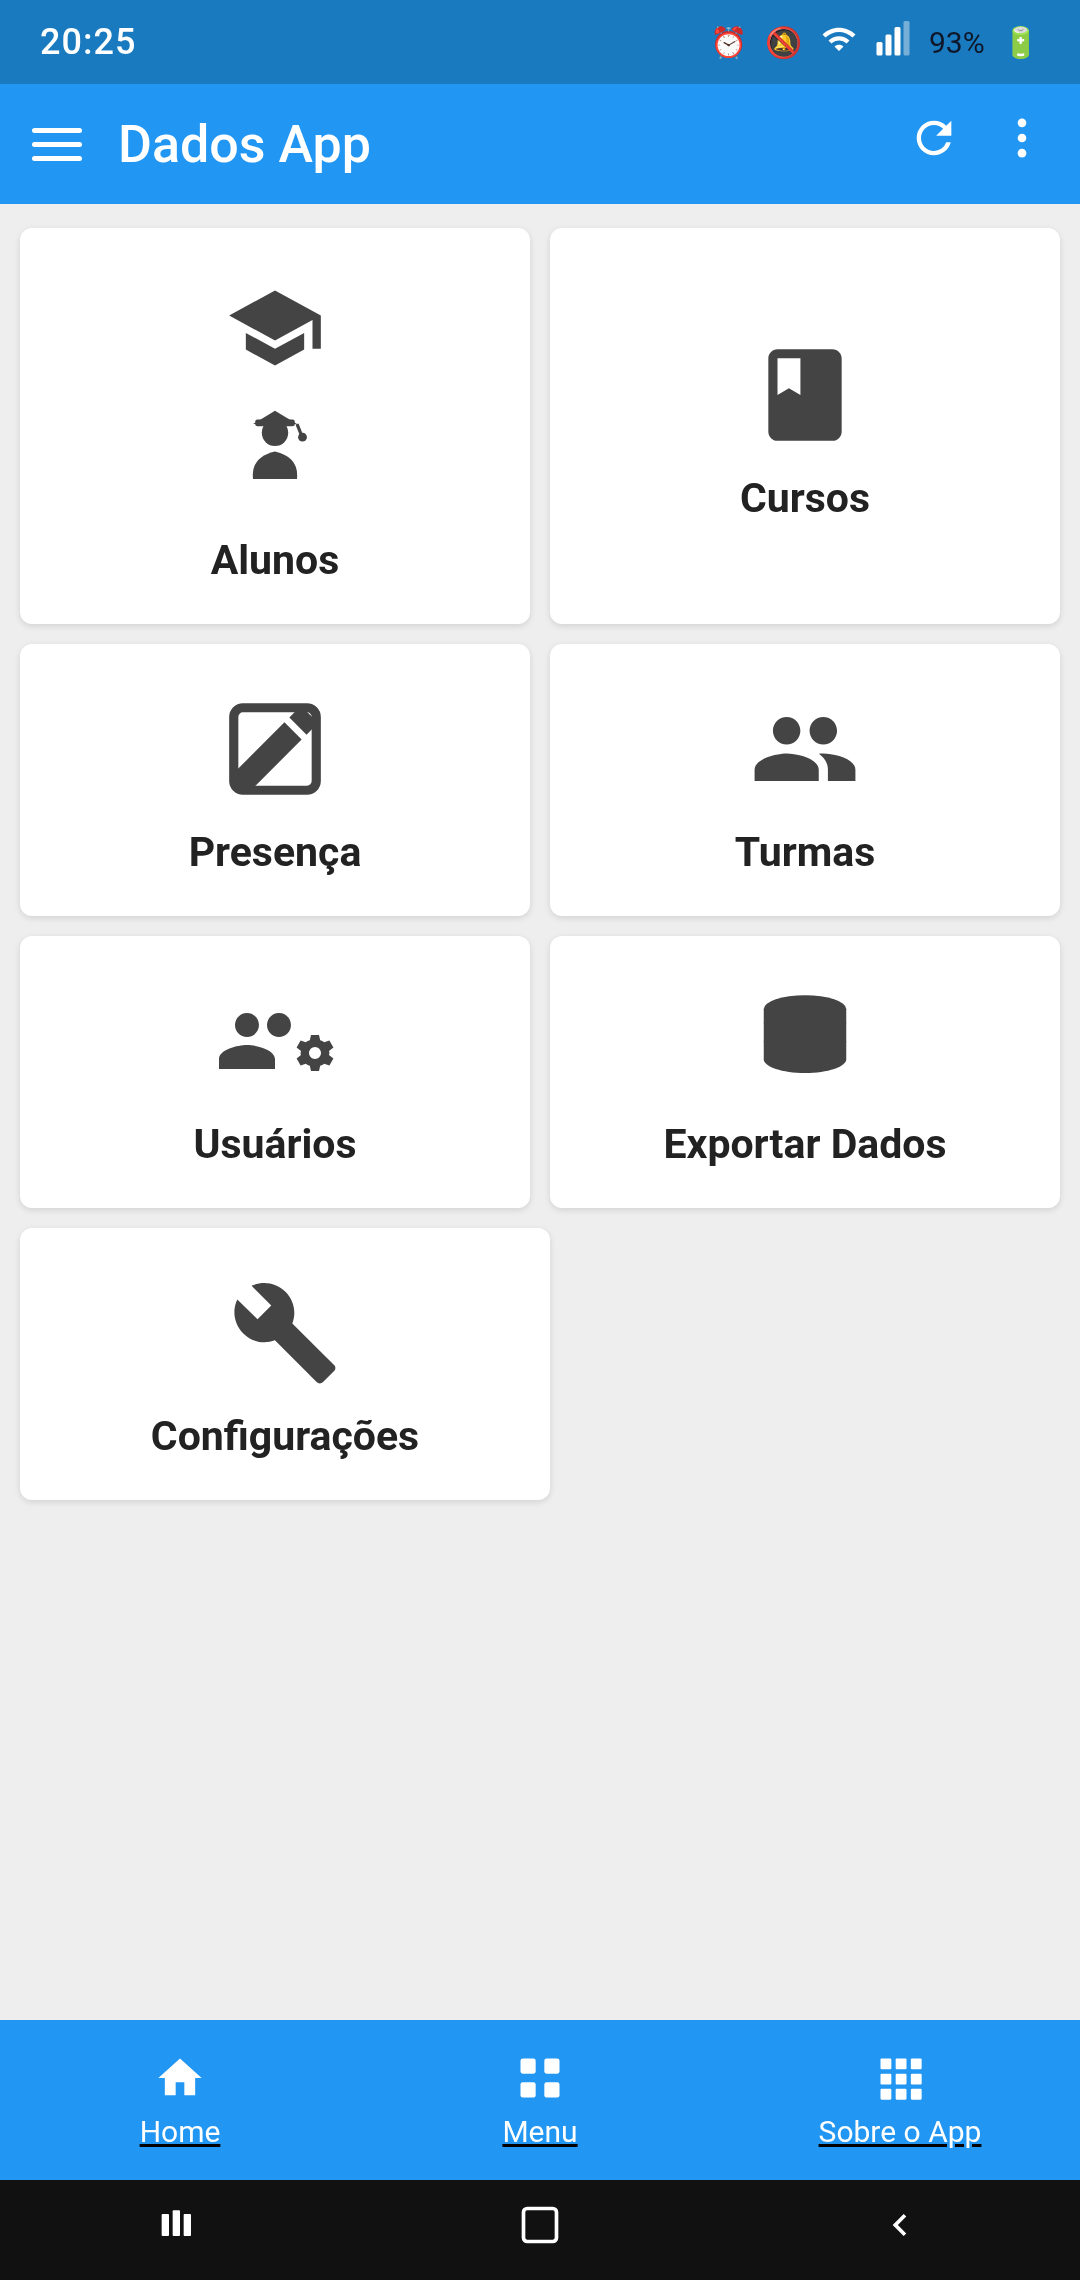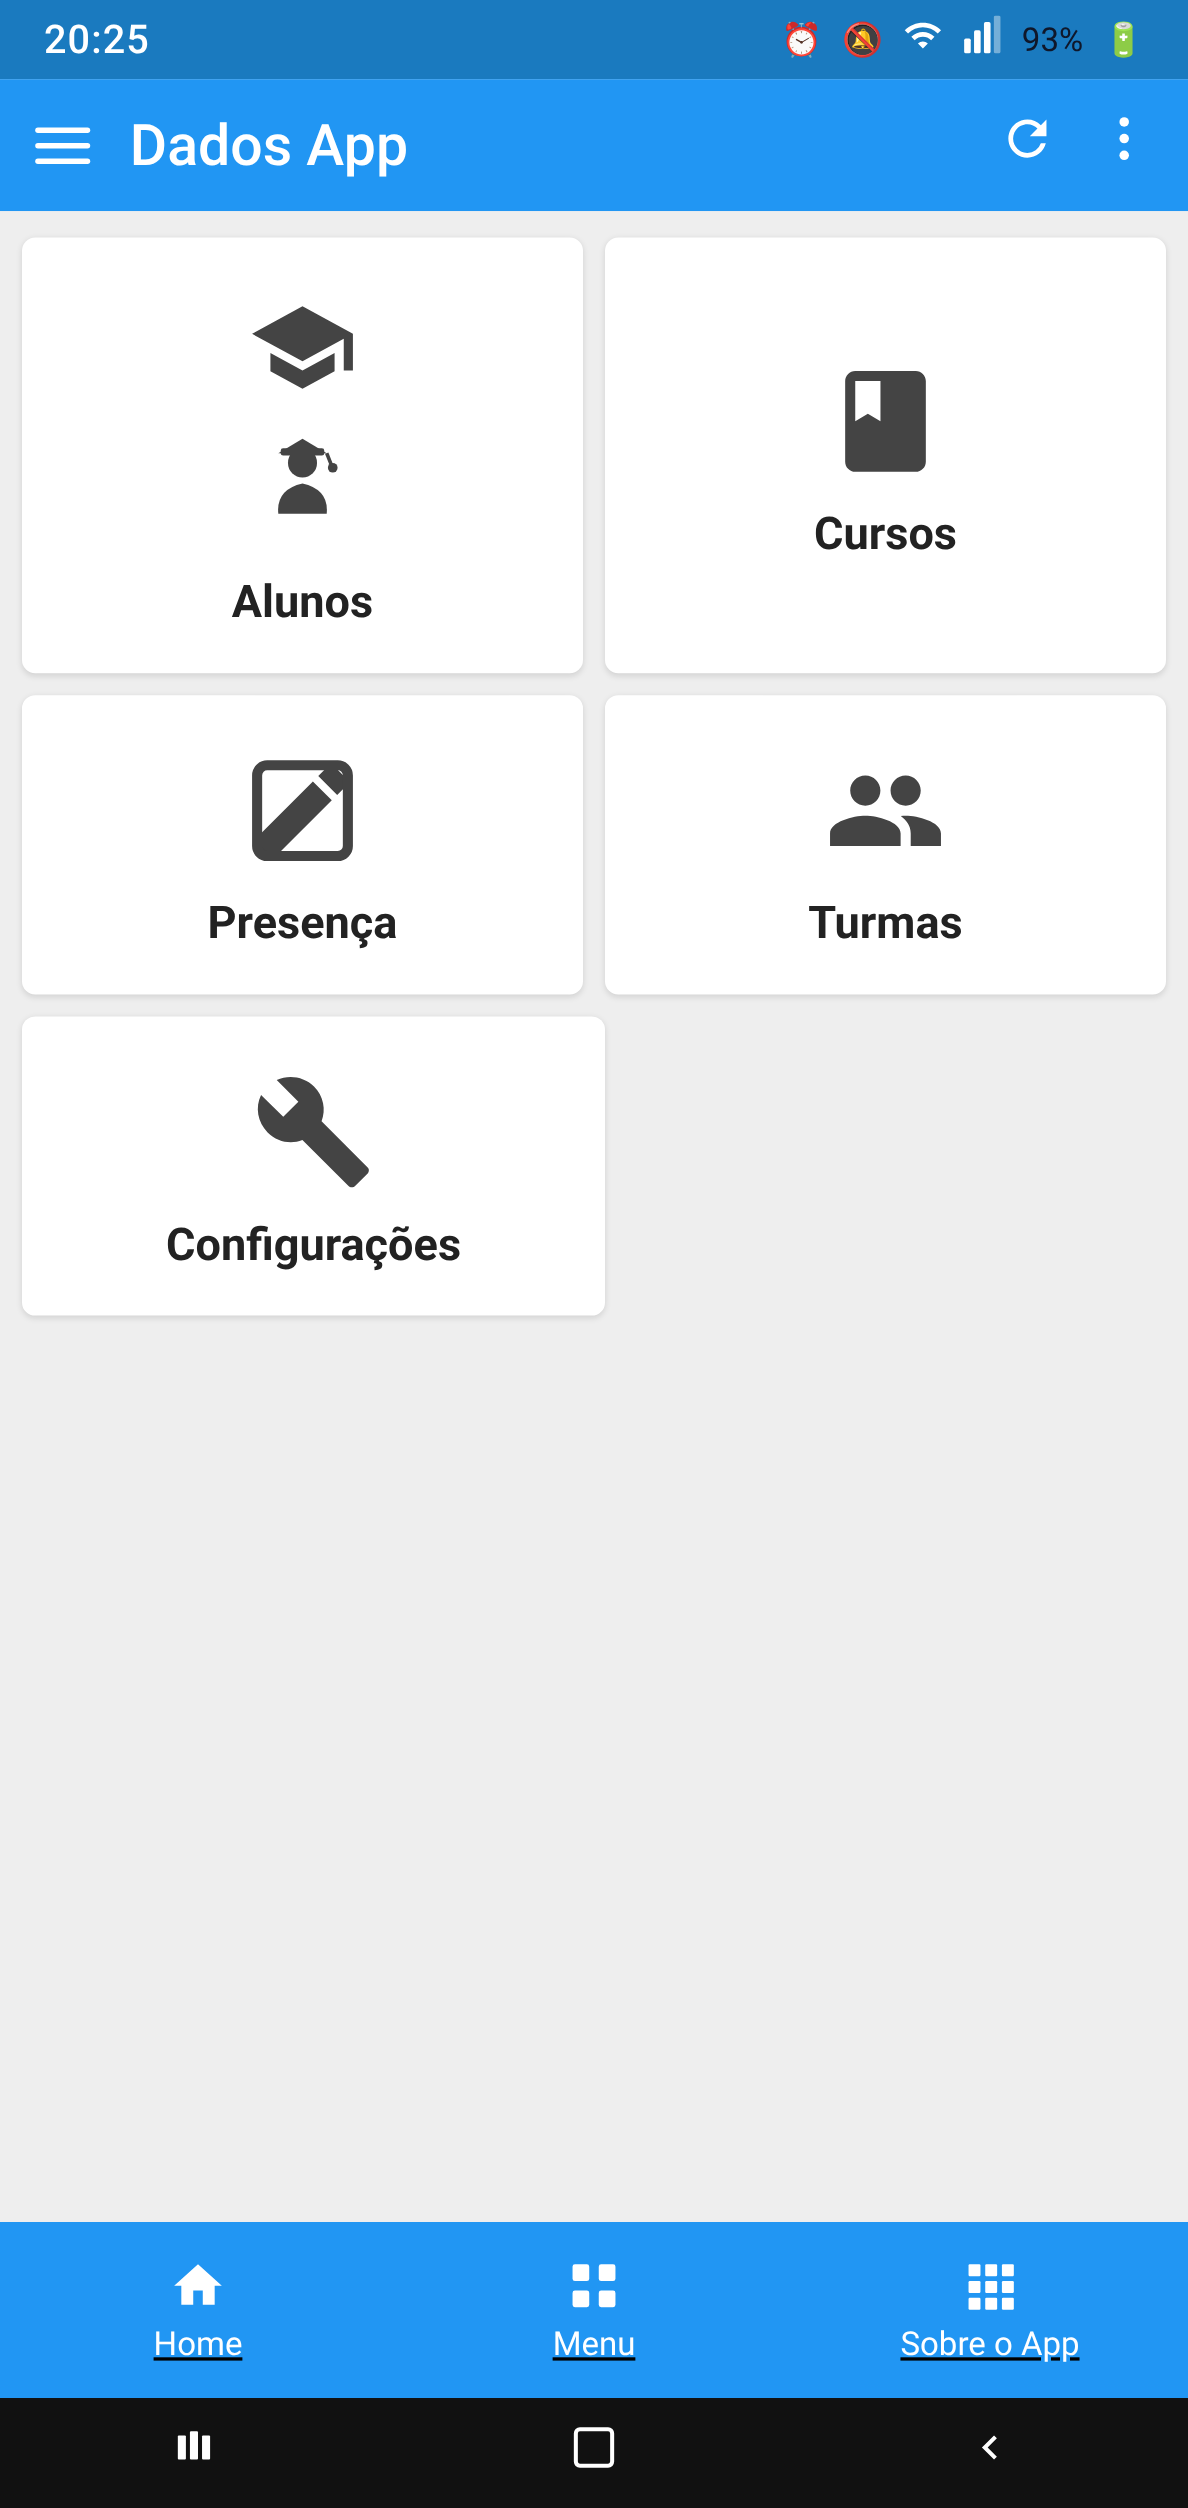--- a/index.html
+++ b/index.html
@@ -11,21 +11,21 @@
       font-family: 'Roboto', Arial, sans-serif;
       background: #f0f0f0;
       display: flex;
       flex-direction: column;
       overflow: hidden;
     }
 
     
     .status-bar {
       background: #1a7abf;
-      height: 72px;
+      height: 84px;
       display: flex;
       align-items: center;
       justify-content: space-between;
       padding: 0 40px;
       flex-shrink: 0;
     }
     .status-bar-left {
       color: white;
       font-size: 36px;
       font-weight: 500;
@@ -277,20 +277,43 @@
 
     <div class="menu-card">
 
       <svg width="110" height="110" viewBox="0 0 24 24" fill="#444" style="margin-bottom:24px;">
         <path d="M16 11c1.66 0 2.99-1.34 2.99-3S17.66 5 16 5c-1.66 0-3 1.34-3 3s1.34 3 3 3zm-8 0c1.66 0 2.99-1.34 2.99-3S9.66 5 8 5C6.34 5 5 6.34 5 8s1.34 3 3 3zm0 2c-2.33 0-7 1.17-7 3.5V19h14v-2.5c0-2.33-4.67-3.5-7-3.5zm8 0c-.29 0-.62.02-.97.05 1.16.84 1.97 1.97 1.97 3.45V19h6v-2.5c0-2.33-4.67-3.5-7-3.5z"></path>
       </svg>
       <div class="menu-card-label">Turmas</div>
     </div>
   </div>
 
+  <div class="grid-row">
+    <div class="menu-card">
+
+      <svg width="120" height="110" viewBox="0 0 30 24" fill="#444" style="margin-bottom:24px;">
+
+        <path d="M16 11c1.66 0 2.99-1.34 2.99-3S17.66 5 16 5c-1.66 0-3 1.34-3 3s1.34 3 3 3zm-8 0c1.66 0 2.99-1.34 2.99-3S9.66 5 8 5C6.34 5 5 6.34 5 8s1.34 3 3 3zm0 2c-2.33 0-7 1.17-7 3.5V19h14v-2.5c0-2.33-4.67-3.5-7-3.5z"></path>
+
+        <path d="M26.5 14.5l1.1-.9-1-1.7-1.3.4c-.3-.2-.6-.4-1-.5L24 10.5h-2l-.3 1.3c-.4.1-.7.3-1 .5l-1.3-.4-1 1.7 1.1.9c0 .2-.1.3-.1.5s0 .4.1.5l-1.1.9 1 1.7 1.3-.4c.3.2.6.4 1 .5l.3 1.3h2l.3-1.3c.4-.1.7-.3 1-.5l1.3.4 1-1.7-1.1-.9c0-.2.1-.3.1-.5s0-.3-.1-.5zm-3.5 2c-.8 0-1.5-.7-1.5-1.5s.7-1.5 1.5-1.5 1.5.7 1.5 1.5-.7 1.5-1.5 1.5z" transform="translate(2, 0)"></path>
+      </svg>
+      <div class="menu-card-label">Usuários</div>
+    </div>
+
+    <div class="menu-card">
+
+      <svg width="110" height="110" viewBox="0 0 24 24" fill="#444" style="margin-bottom:24px;">
+        <ellipse cx="12" cy="5" rx="9" ry="3"></ellipse>
+        <path d="M3 5v3c0 1.66 4.03 3 9 3s9-1.34 9-3V5"></path>
+        <path d="M3 8v4c0 1.66 4.03 3 9 3s9-1.34 9-3V8"></path>
+        <path d="M3 12v4c0 1.66 4.03 3 9 3s9-1.34 9-3v-4"></path>
+      </svg>
+      <div class="menu-card-label">Exportar Dados</div>
+    </div>
+  </div>
 
   <div class="grid-row">
     <div class="menu-card">
 
       <svg width="110" height="110" viewBox="0 0 24 24" fill="#444" style="margin-bottom:24px;">
         <path d="M22.7 19l-9.1-9.1c.9-2.3.4-5-1.5-6.9-2-2-5-2.4-7.4-1.3L9 6 6 9 1.6 4.7C.4 7.1.9 10.1 2.9 12.1c1.9 1.9 4.6 2.4 6.9 1.5l9.1 9.1c.4.4 1 .4 1.4 0l2.3-2.3c.5-.4.5-1.1.1-1.4z"></path>
       </svg>
       <div class="menu-card-label">Configurações</div>
     </div>
     <div class="menu-card-empty"></div>

